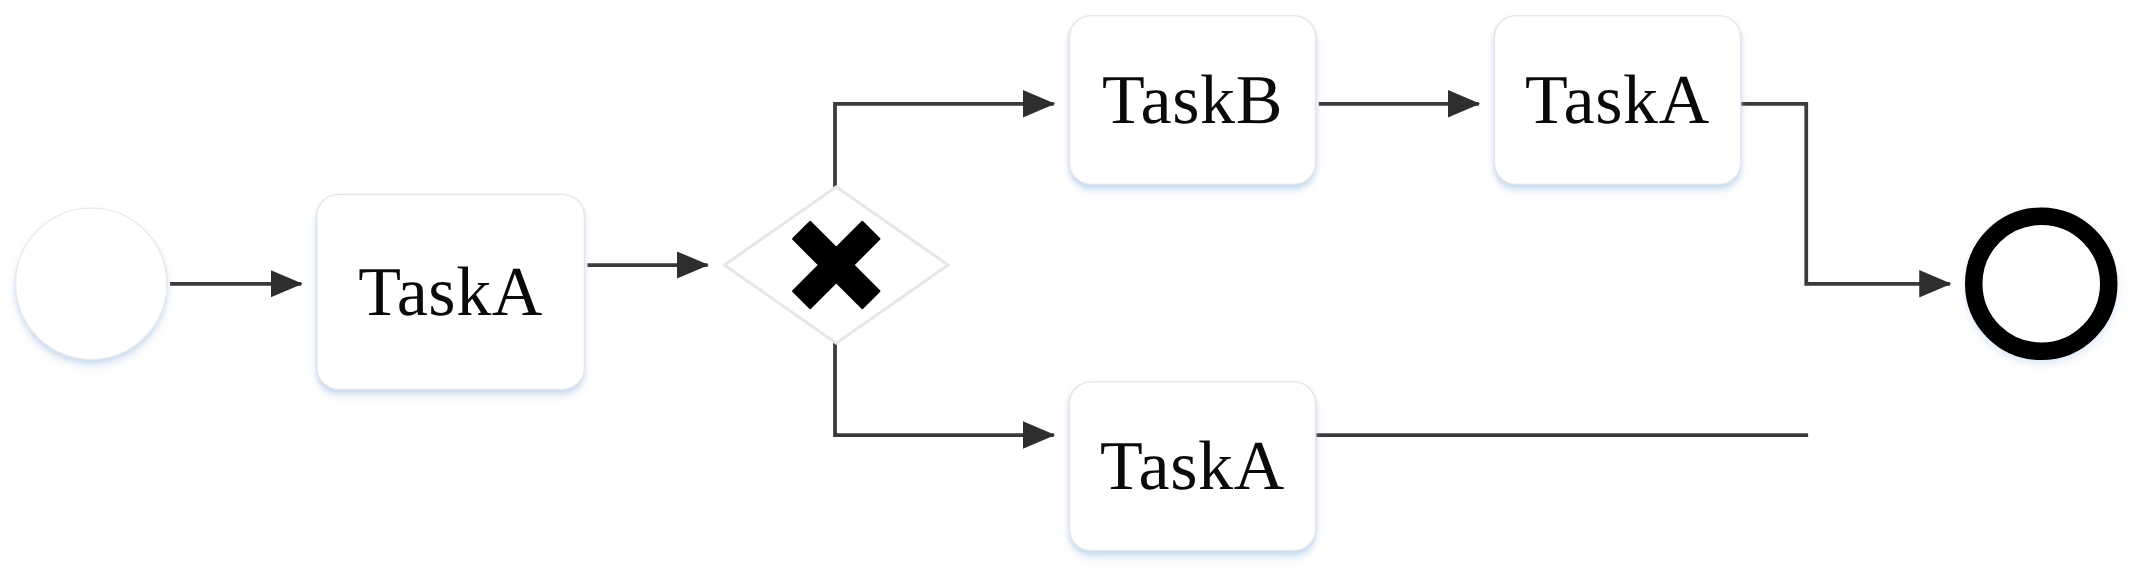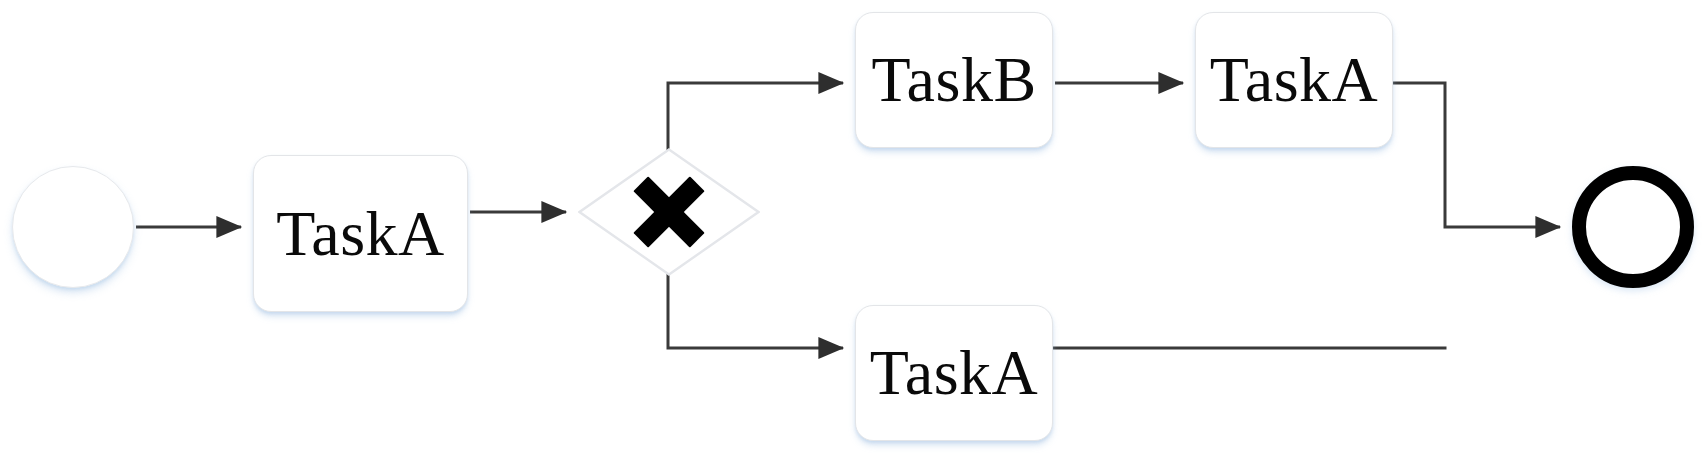--- a/index.html
+++ b/index.html
@@ -36,21 +36,21 @@
     border: 1.6px solid #e3e5e8;
     border-radius: 18px;
     box-shadow: 0 5px 7px -1px rgba(150, 185, 225, 0.40),
                 0 2px 3px rgba(170, 200, 230, 0.30);
     display: flex;
     align-items: center;
     justify-content: center;
   }
   .task-label {
     font-family: "Liberation Serif", serif;
-    font-size: 64px;
+    font-size: 56px;
     line-height: 1;
     color: #0a0a0a;
     letter-spacing: 0.5px;
     white-space: nowrap;
     user-select: none;
   }
   
   .event-start {
     background: #ffffff;
     border: 1.7px solid #e7e9ec;

